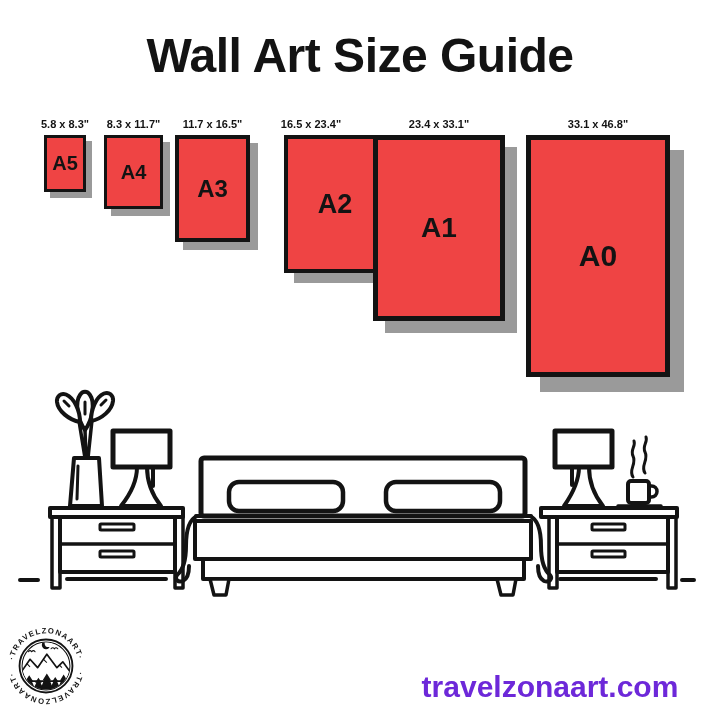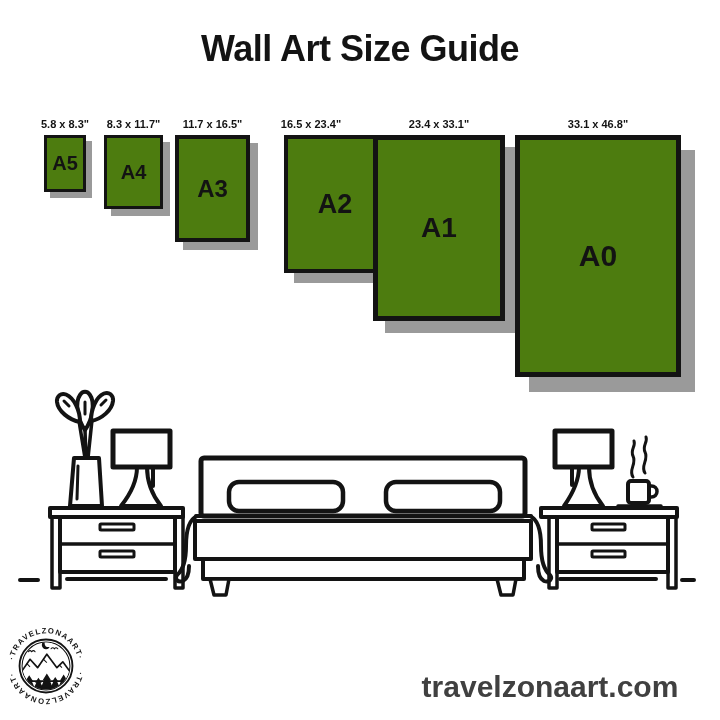--- a/index.html
+++ b/index.html
@@ -4,48 +4,48 @@
 <style>
   html,body{margin:0;padding:0;}
   body{
     width:720px;height:720px;position:relative;overflow:hidden;
     background:#ffffff;
     font-family:"Liberation Sans","DejaVu Sans",sans-serif;
     color:#111;
   }
   .title{
     position:absolute;top:28px;left:0;width:720px;
-    text-align:center;font-size:36px;font-weight:700;letter-spacing:-0.5px;
+    text-align:center;font-size:48px;font-weight:700;letter-spacing:-0.5px;
     color:#131313;
   }
   
   .frame{position:absolute;top:117px;display:flex;flex-direction:column;align-items:center;}
   .flabel{
     font-size:11px;font-weight:700;white-space:nowrap;height:14px;line-height:14px;
     margin-bottom:4px;color:#131313;letter-spacing:0px;
   }
   .fbox{
-    box-sizing:border-box;background:#4d7c0f;border:4px solid #131313;
+    box-sizing:border-box;background:#ef4444;border:4px solid #131313;
     display:flex;align-items:center;justify-content:center;
     font-weight:700;color:#131313;
   }
   .f-a5{left:44px;width:42px;}  .f-a5 .fbox{width:42px;height:57px;border-width:3px;box-shadow:6px 6px 0 #9a9a9a;font-size:20px;}
   .f-a4{left:104px;width:59px;} .f-a4 .fbox{width:59px;height:74px;border-width:3px;box-shadow:7px 7px 0 #9a9a9a;font-size:20px;}
   .f-a3{left:175px;width:75px;} .f-a3 .fbox{width:75px;height:107px;box-shadow:8px 8px 0 #9a9a9a;font-size:24px;}
   .f-a2{left:260px;width:102px;}.f-a2 .fbox{width:102px;height:138px;box-shadow:10px 10px 0 #9a9a9a;font-size:27px;margin-left:48px;}
   .f-a1{left:380px;width:118px;}.f-a1 .fbox{width:132px;height:186px;border-width:5px;box-shadow:12px 12px 0 #9a9a9a;font-size:28px;}
-  .f-a0{left:521px;width:154px;}.f-a0 .fbox{width:166px;height:242px;border-width:5px;box-shadow:14px 15px 0 #9a9a9a;font-size:30px;}
+  .f-a0{left:521px;width:154px;}.f-a0 .fbox{width:144px;height:242px;border-width:5px;box-shadow:14px 15px 0 #9a9a9a;font-size:30px;}
   
   .scene{position:absolute;left:0;top:380px;width:720px;height:230px;}
   
   .logo{position:absolute;left:4px;top:624px;width:84px;height:84px;}
   .logo text{font-family:"Liberation Sans","DejaVu Sans",sans-serif;}
   .website{
     position:absolute;left:400px;top:670px;width:300px;
-    text-align:center;font-size:30px;font-weight:700;color:#404040;
+    text-align:center;font-size:30px;font-weight:700;color:#6d28d9;
   }
 </style>
 </head>
 <body>
 
 <div class="title">Wall Art Size Guide</div>
 
 <div class="frame f-a5">
   <div class="flabel">5.8 x 8.3"</div>
   <div class="fbox">

